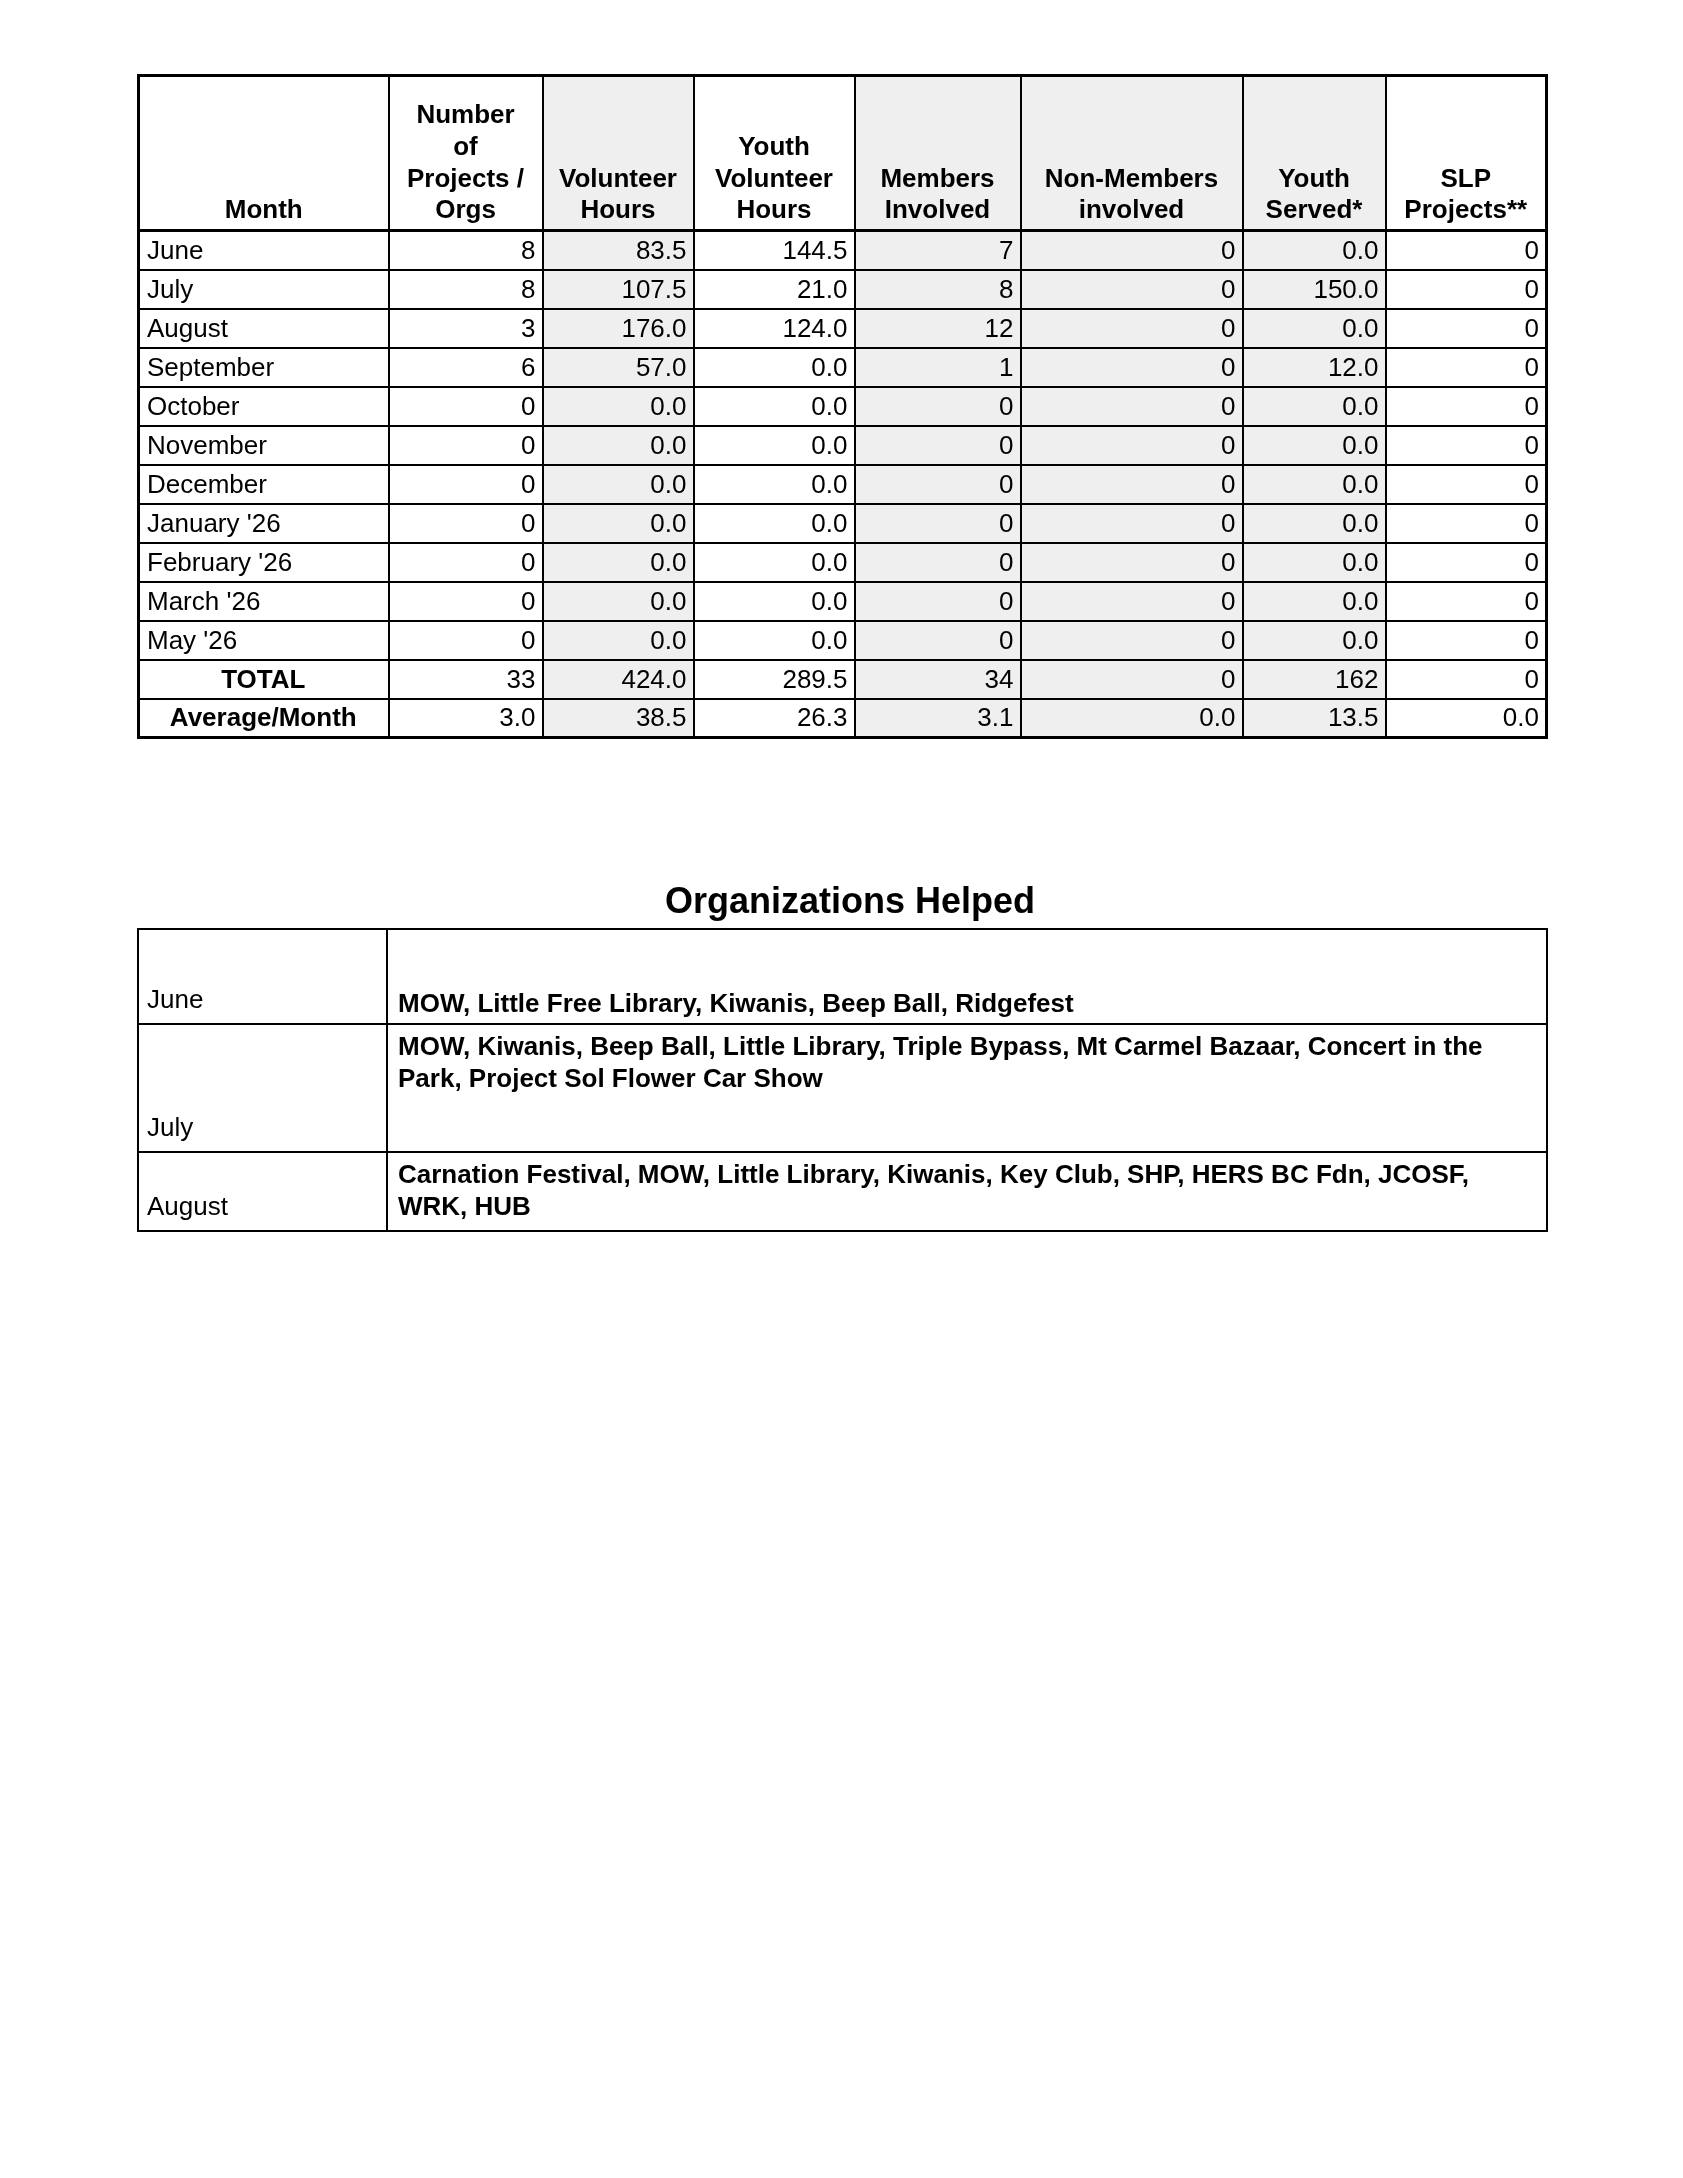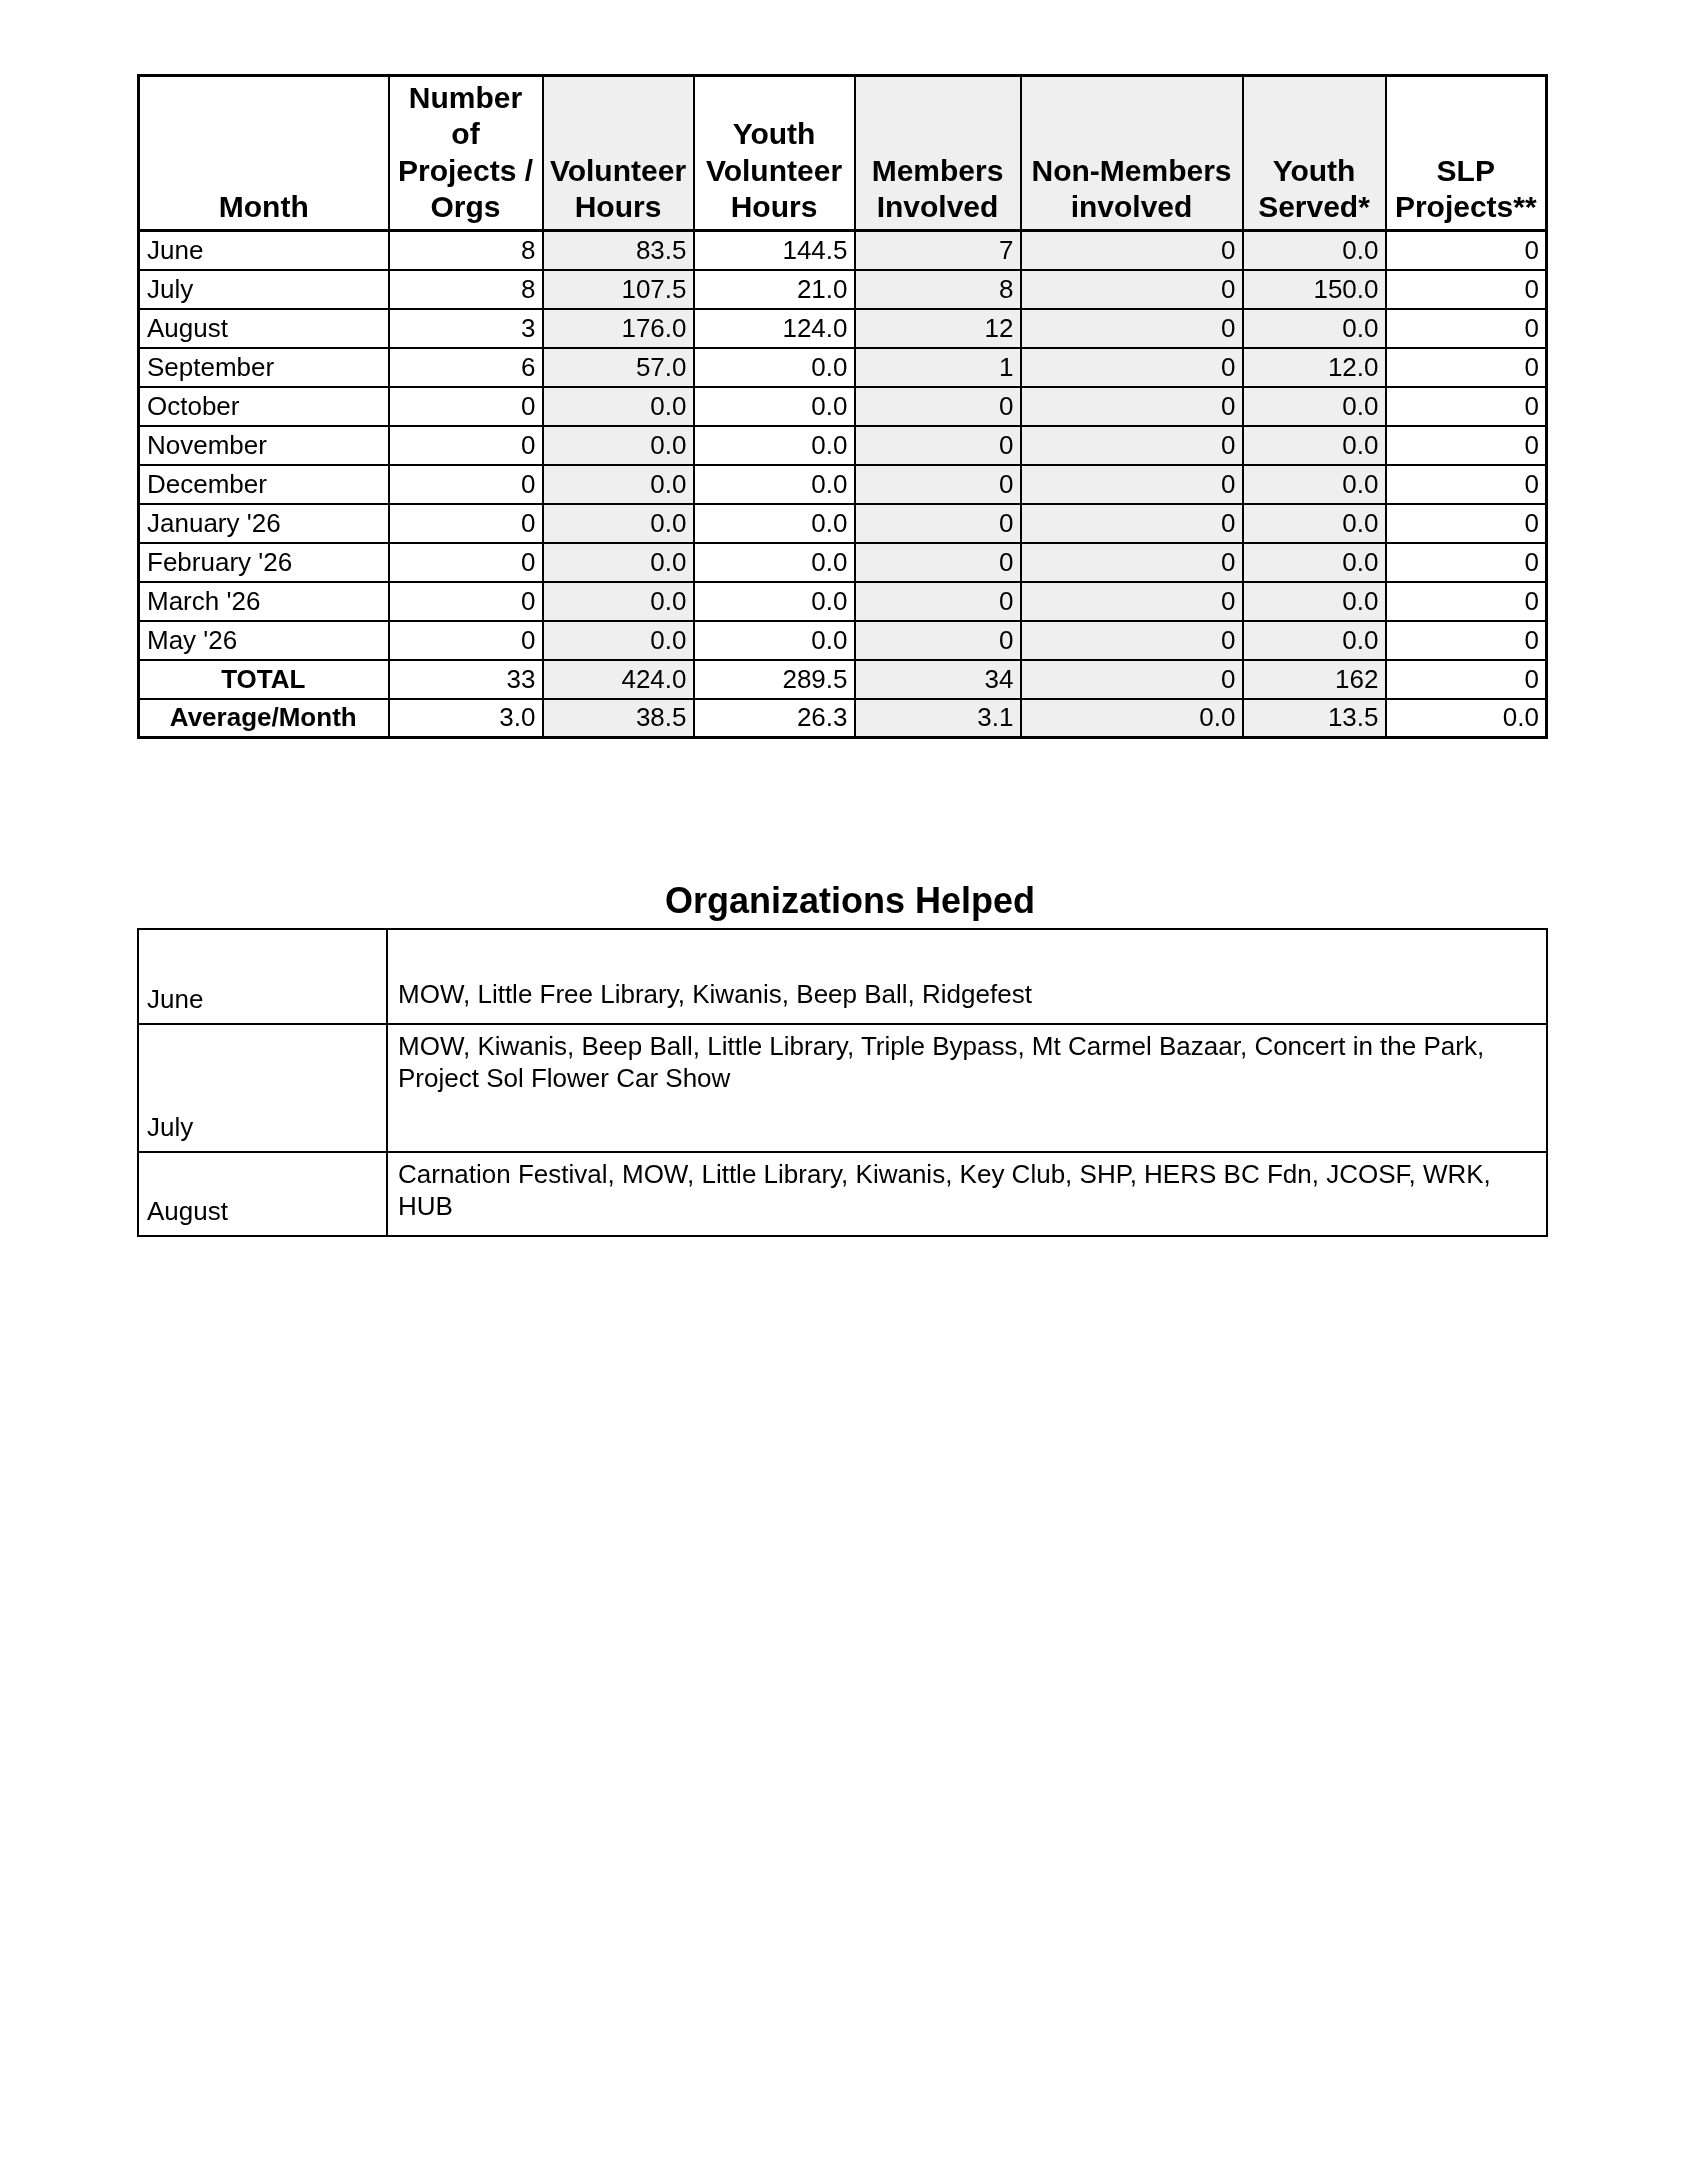--- a/index.html
+++ b/index.html
@@ -21,21 +21,21 @@
     border:3px solid var(--ink);
   }
   .stats col.c0{width:250px}.stats col.c1{width:154px}.stats col.c2{width:151px}
   .stats col.c3{width:161px}.stats col.c4{width:166px}.stats col.c5{width:222px}
   .stats col.c6{width:143px}.stats col.c7{width:161px}
   .stats thead tr { height:155px; }
   .stats tbody tr { height:39px; }
   .stats th {
     border:2px solid var(--ink);
     border-bottom:3px solid var(--ink);
-    font-size:30px; font-weight:bold;
+    font-size:26px; font-weight:bold;
     white-space:pre-line; line-height:1.22;
     vertical-align:bottom; text-align:center;
     padding:2px 2px 3px 2px;
   }
   .stats td {
     border:2px solid var(--ink);
     font-size:26px;
     vertical-align:middle;
     padding:0;
   }
@@ -58,21 +58,21 @@
   }
   .orgs col.m{width:249px}.orgs col.o{width:1160px}
   .orgs tbody tr:nth-child(1){height:95px}
   .orgs tbody tr:nth-child(2){height:128px}
   .orgs tbody tr:nth-child(3){height:79px}
   .orgs td {
     border:2px solid var(--ink);
     font-size:26px; line-height:32px;
   }
   .orgs td.orgs-month { vertical-align:bottom; padding:0 0 8px 8px; }
-  .orgs td.orgs-text  { padding:5px 14px 13px 10px; }
+  .orgs td.orgs-text  { padding:5px 14px 4px 10px;font-weight:bold; }
   .valign-top    { vertical-align:top; }
   .valign-bottom { vertical-align:bottom; }
 </style>
 </head>
 <body style="background: rgb(255, 255, 255);">
 
 <table class="stats">
   <colgroup>
     <col class="c0">
       <col class="c1">

